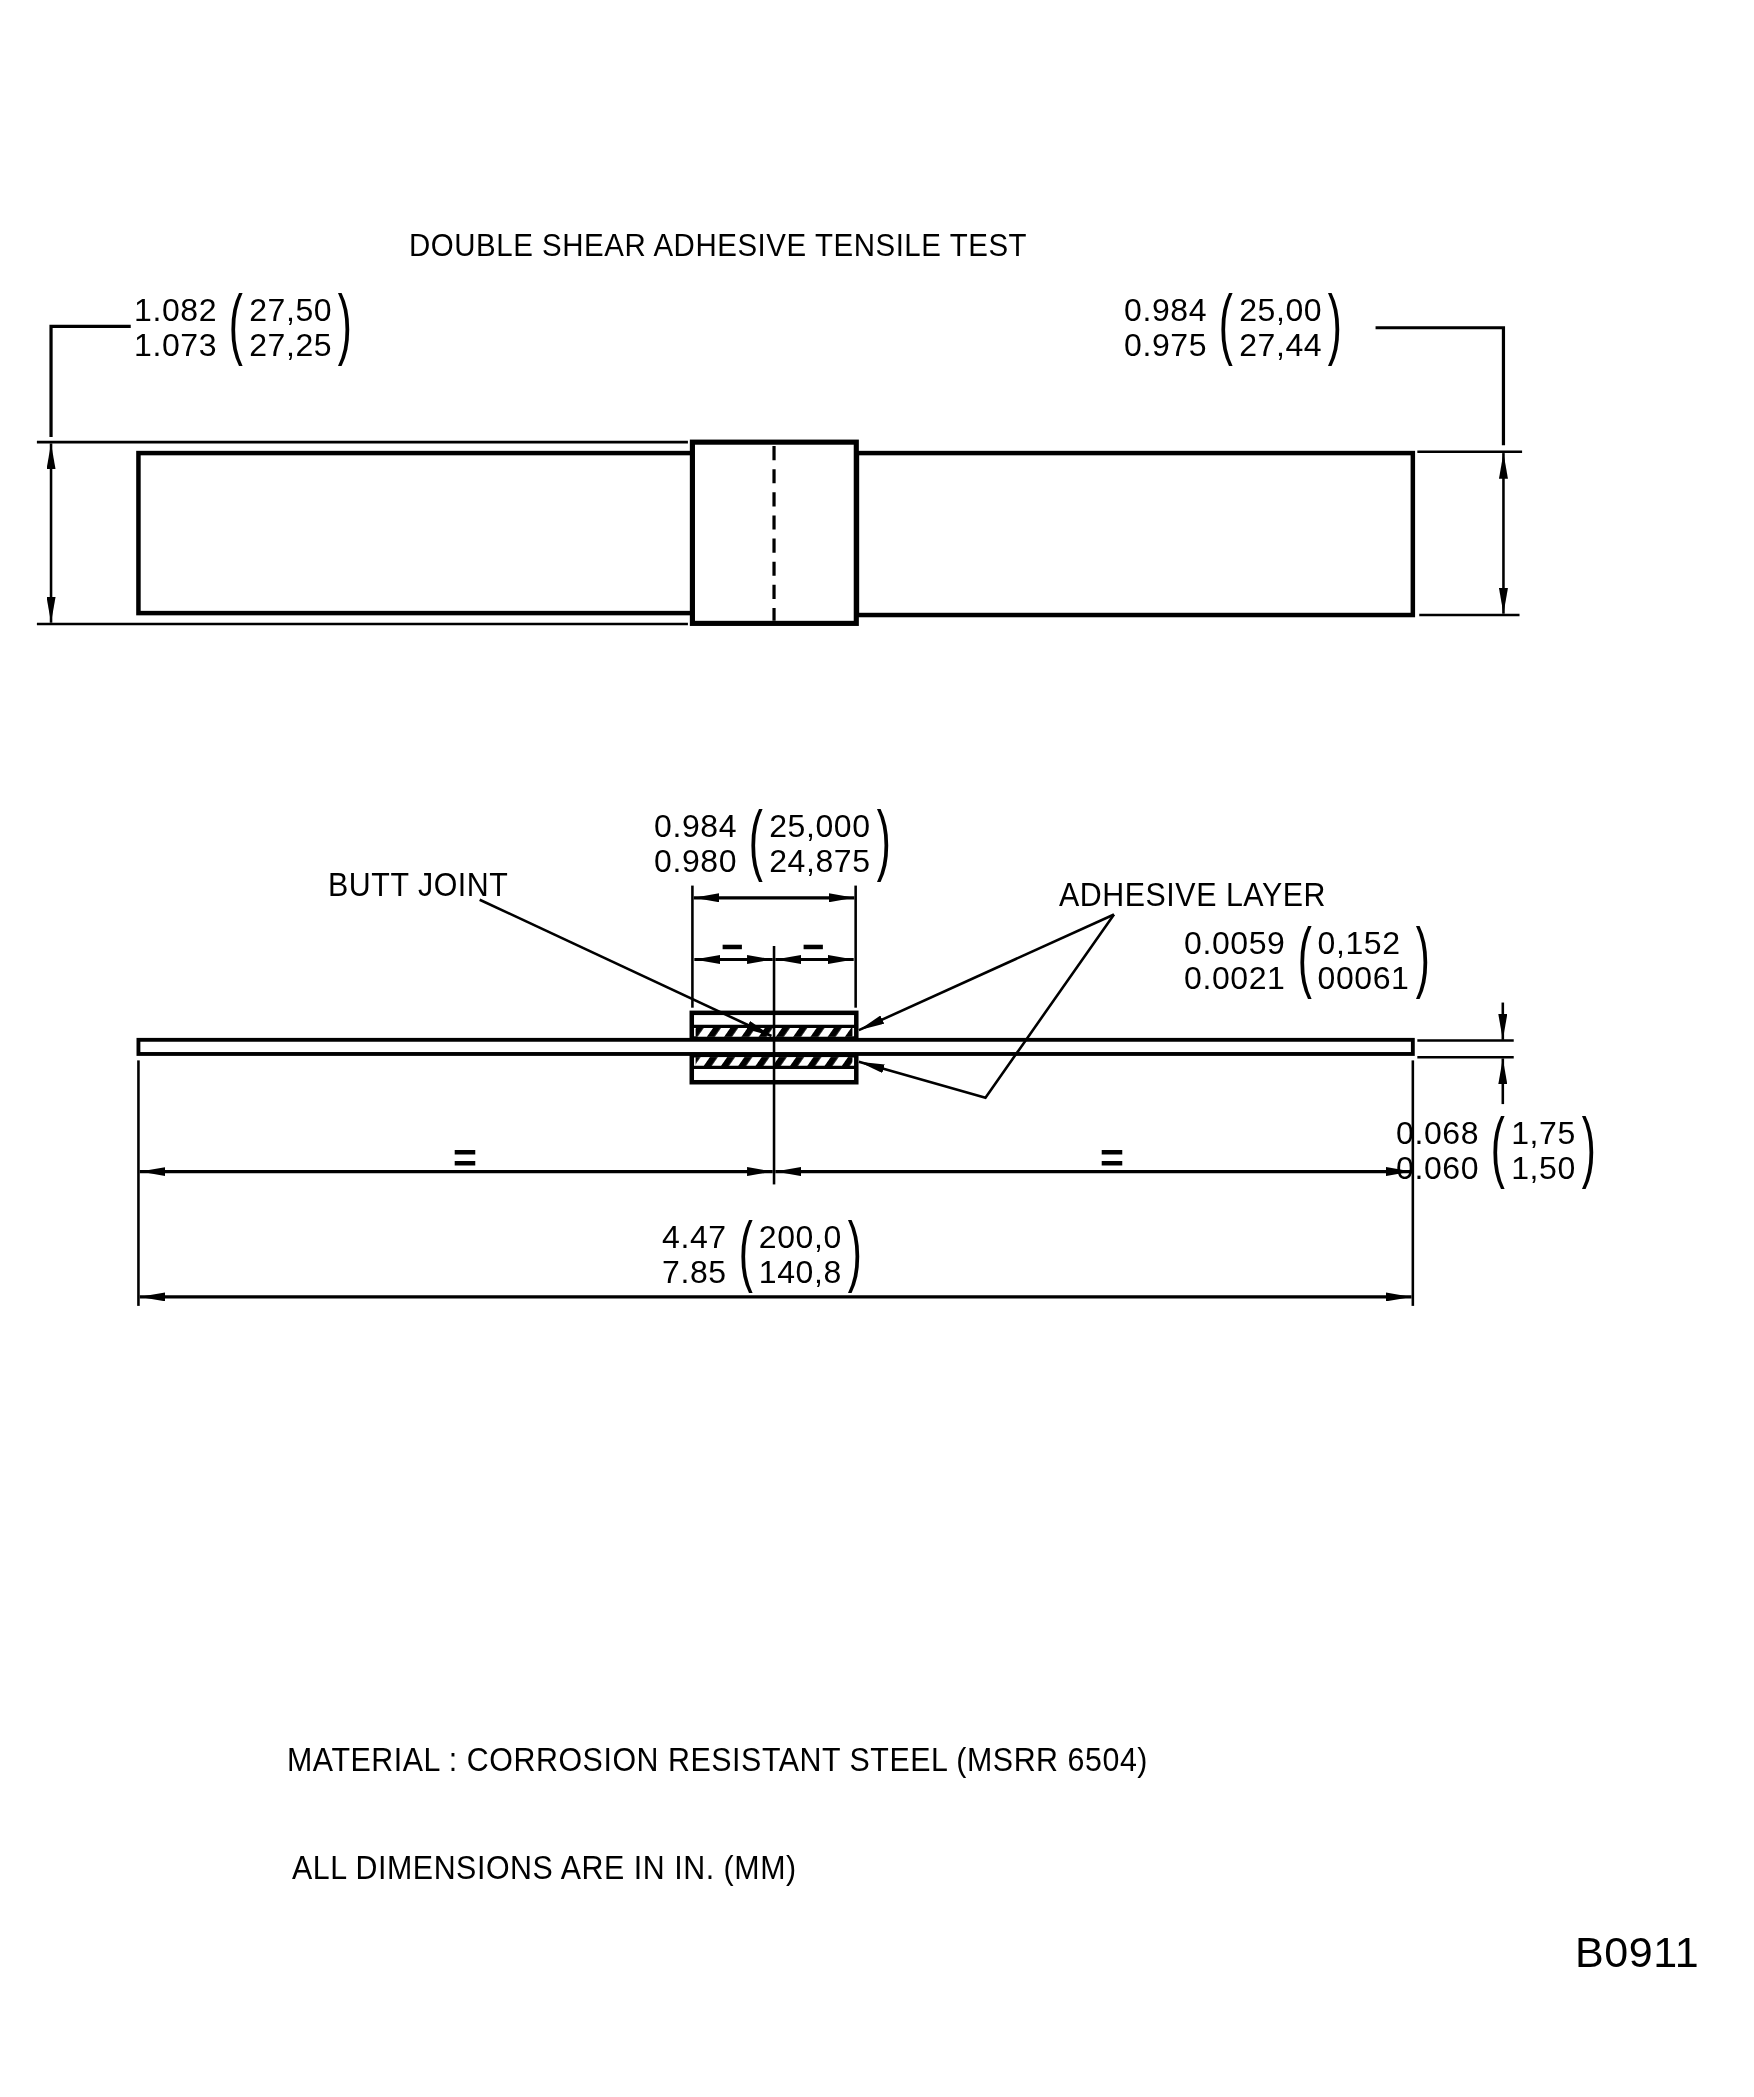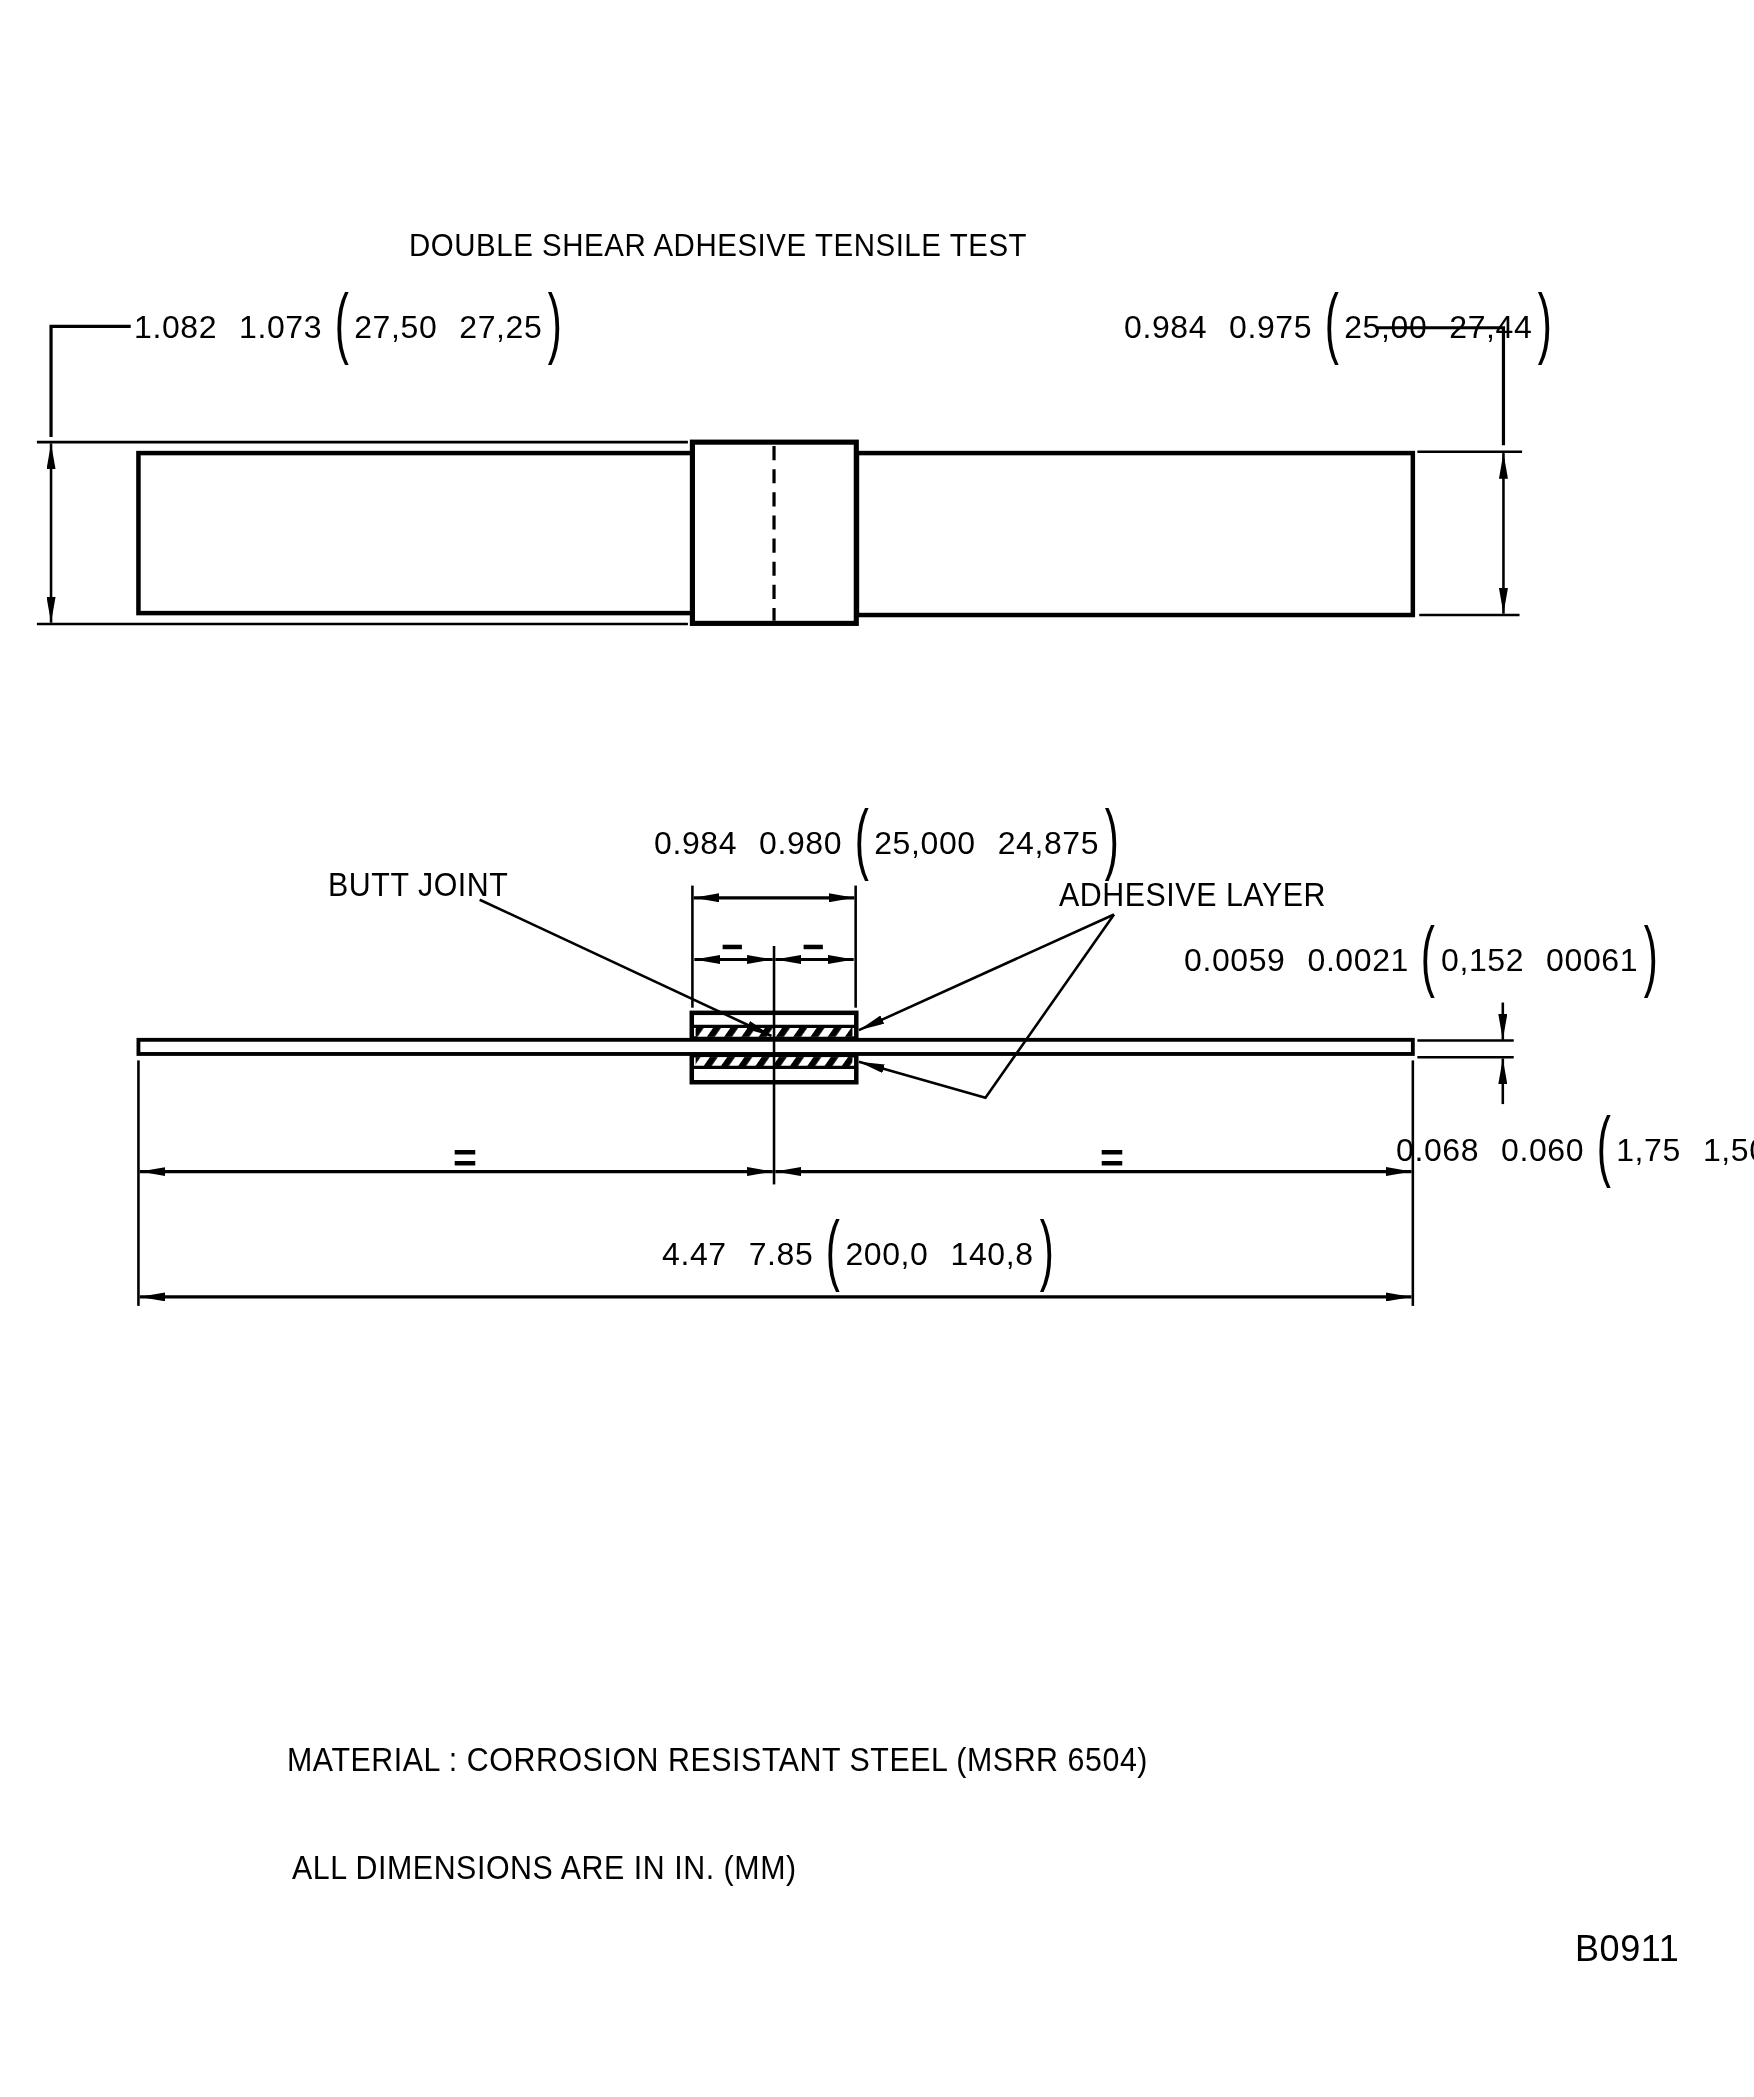--- a/index.html
+++ b/index.html
@@ -2,23 +2,23 @@
 <html style="font-size:10.3px"><head>
   <meta charset="utf-8">
   <style>
     html, body { margin: 0; padding: 0; background: #ffffff; }
     body { width: 1755px; height: 2097px; position: relative; overflow: hidden;
            font-family: "Liberation Sans", "DejaVu Sans", sans-serif; color: #000; }
     #drawing { position: absolute; left: 0; top: 0; }
     .txt { position: absolute; white-space: nowrap; font-family: "Liberation Sans", sans-serif;
            color: #000; line-height: 1; }
     .title { font-size: 32px; letter-spacing: 0.6px; transform: scaleX(0.92); transform-origin: left top; }
-    .dim { font-size: 36px; letter-spacing: 0.6px; }
+    .dim { font-size: 43px; letter-spacing: 0.6px; }
     .dimgrp { position: absolute; display: flex; align-items: center; }
-    .dimgrp .col { display: flex; flex-direction: row; gap: 22px; }
+    .dimgrp .col { display: flex; flex-direction: column; }
     .dimgrp .paren { font-size: 77px; font-weight: 100; transform: scaleX(0.55); line-height: 1; margin-top: -9px; }
     .dimgrp .col span { font-size: 32px; line-height: 35px; letter-spacing: 0.6px; }
     .label { font-size: 33px; letter-spacing: 0.6px; transform: scaleX(0.92); transform-origin: left top; }
     .note { font-size: 33px; letter-spacing: 0.6px; transform: scaleX(0.92); transform-origin: left top; }
   </style>
 </head>
 <body>
 
 <svg id="drawing" width="1755" height="2097" viewBox="0 0 2730 3263" xmlns="http://www.w3.org/2000/svg">
   <defs>

